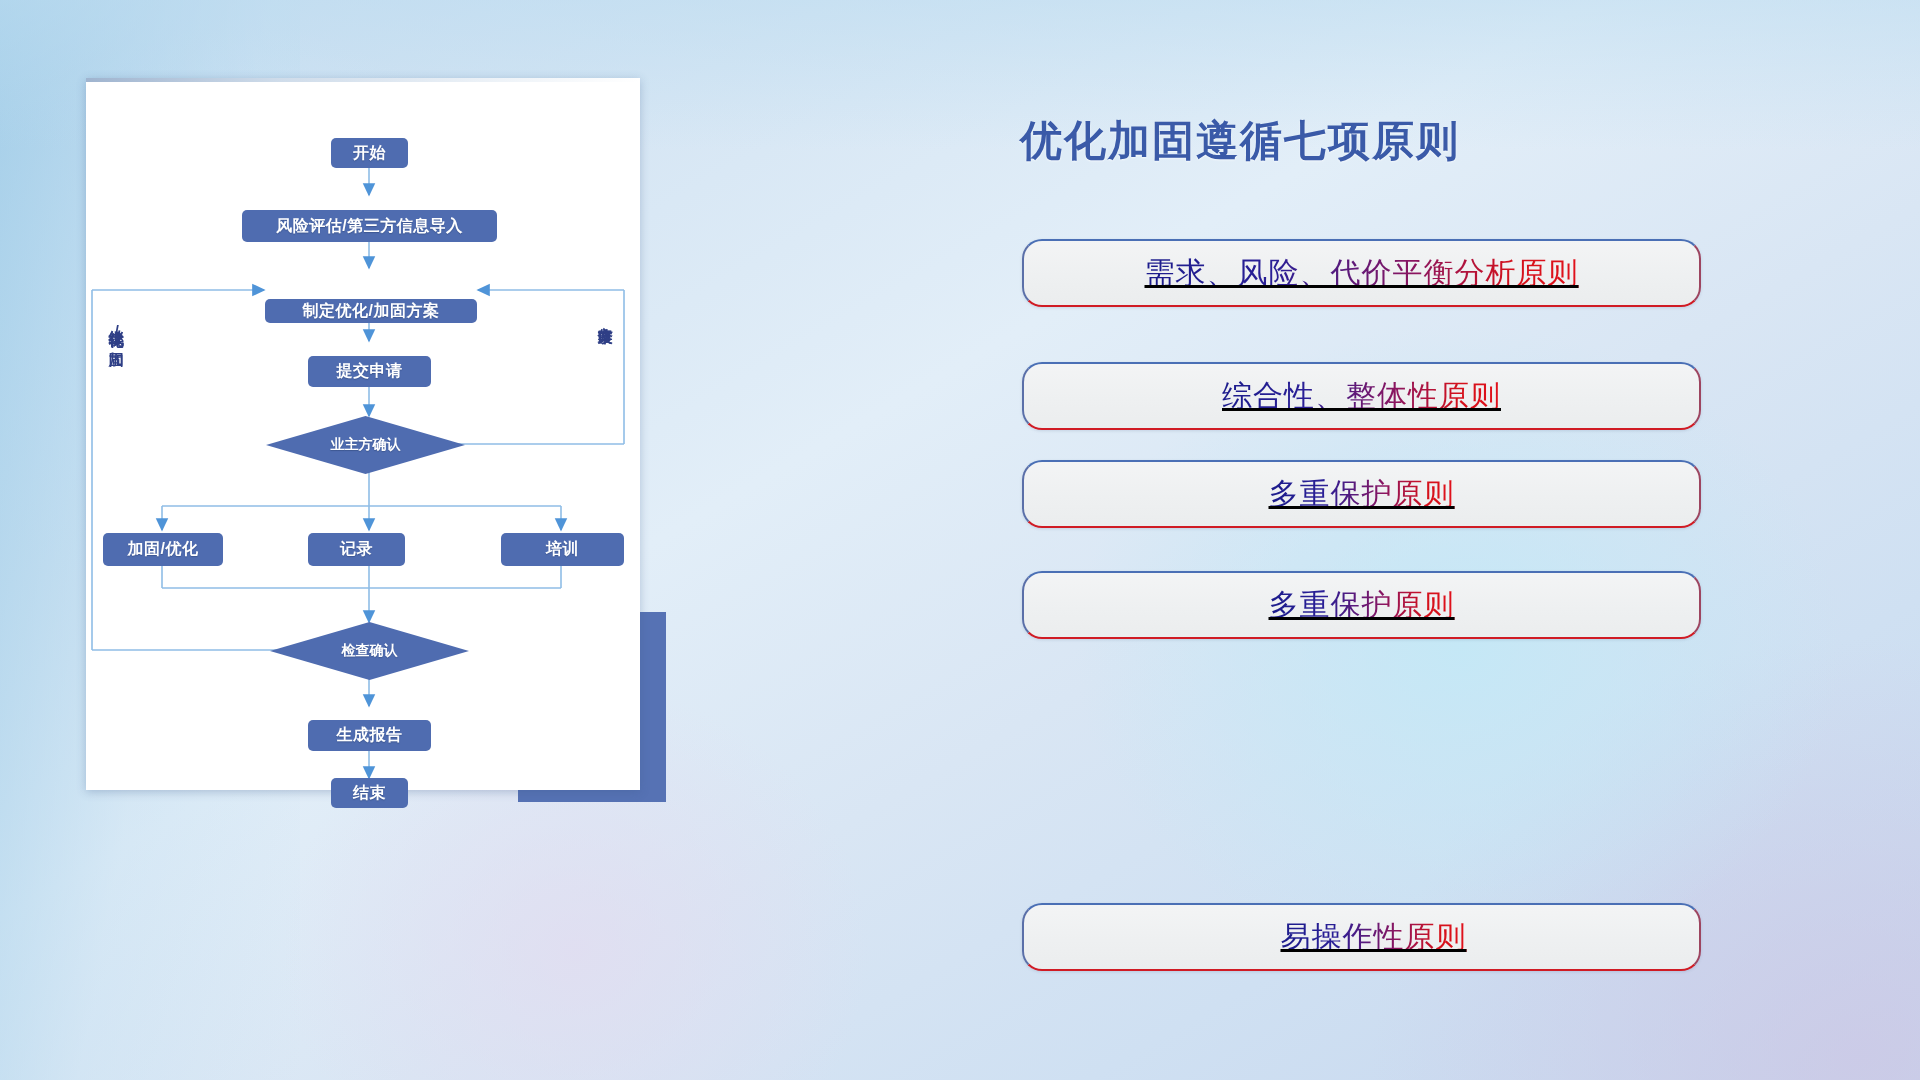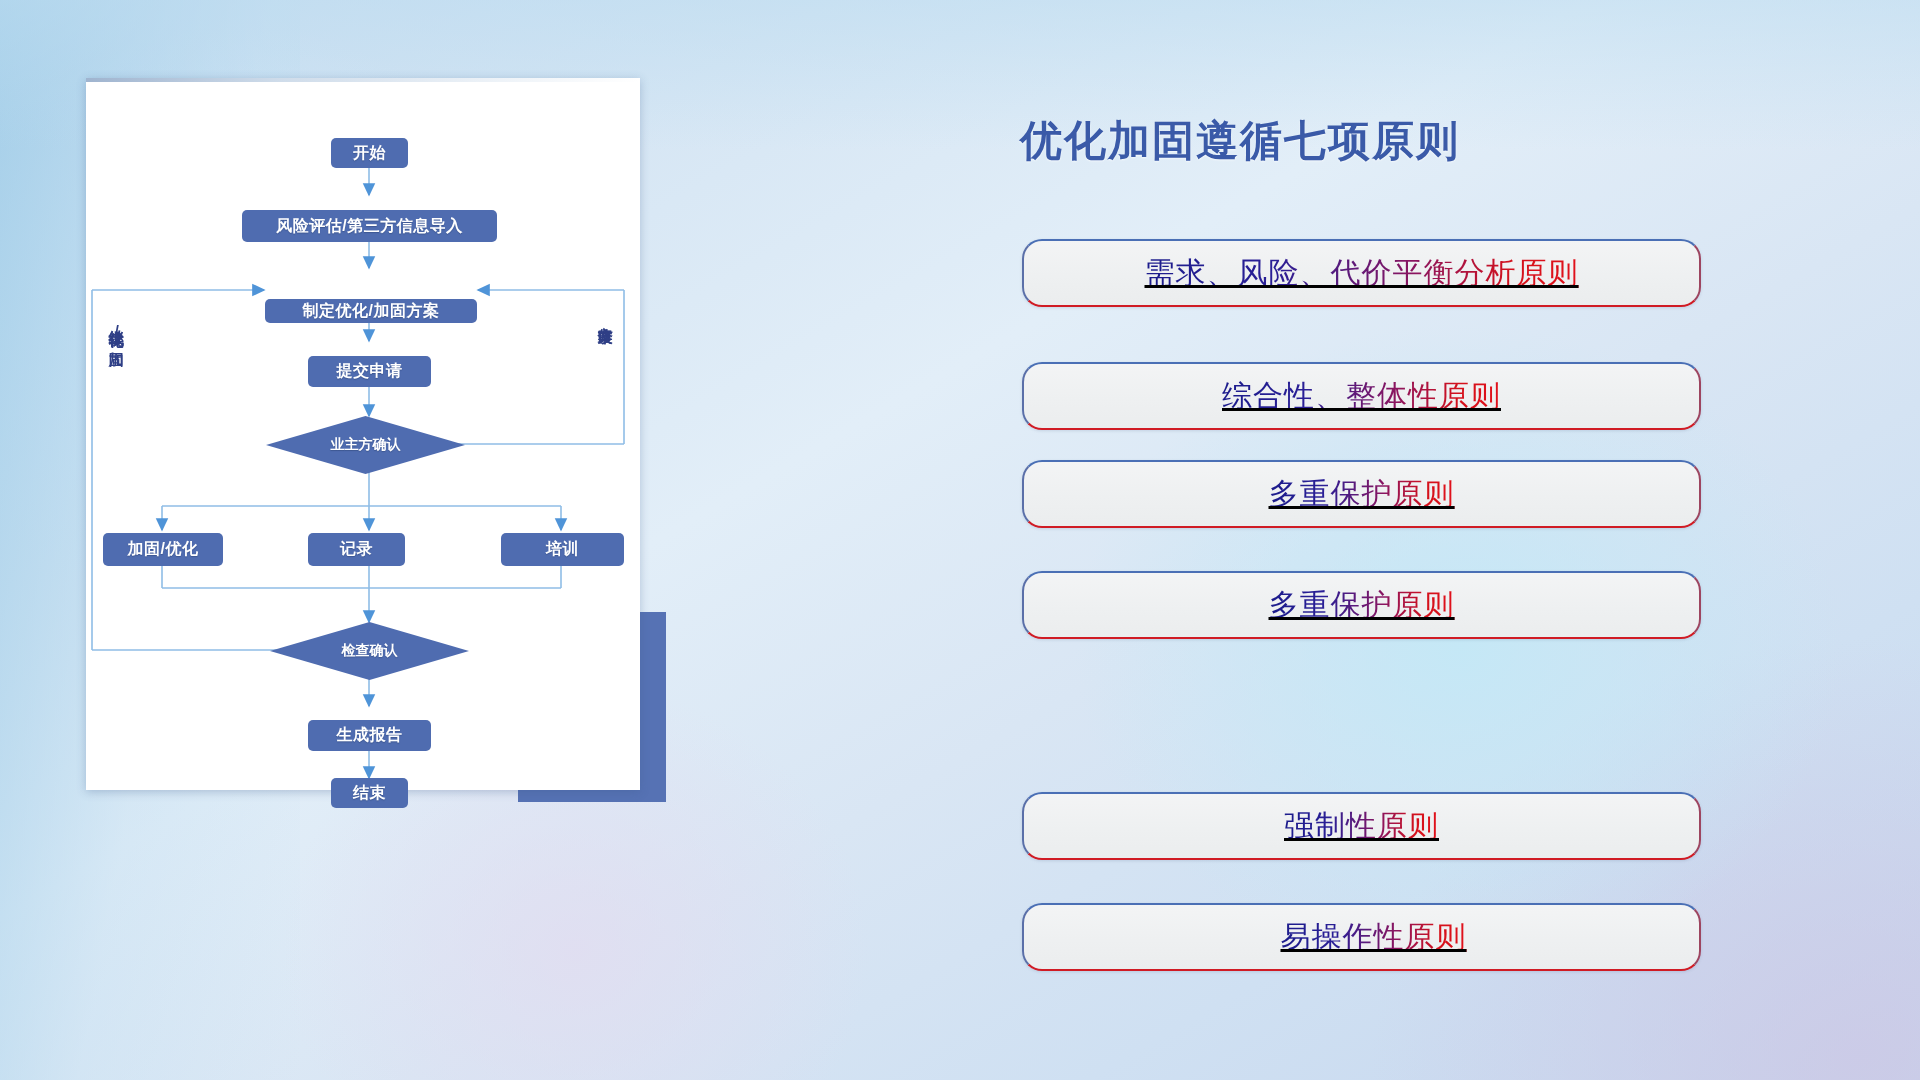--- a/index.html
+++ b/index.html
@@ -235,21 +235,18 @@
 
   <div class="principle" style="top:460px;">
     <span class="principle-label">多重保护原则</span>
   </div>
 
   <div class="principle" style="top:571px;">
     <span class="principle-label">多重保护原则</span>
   </div>
 
 
-  <div class="principle" style="top:792px;">
-    <span class="principle-label">强制性原则</span>
-  </div>
 
   <div class="principle" style="top:903px;padding-left:24px;">
     <span class="principle-label">易操作性原则</span>
   </div>
 
 </div>
 
 </body></html>

